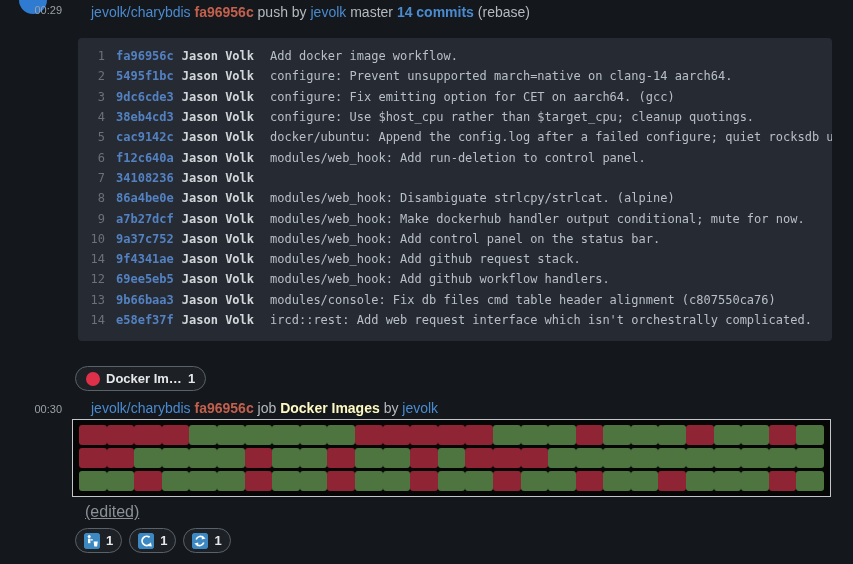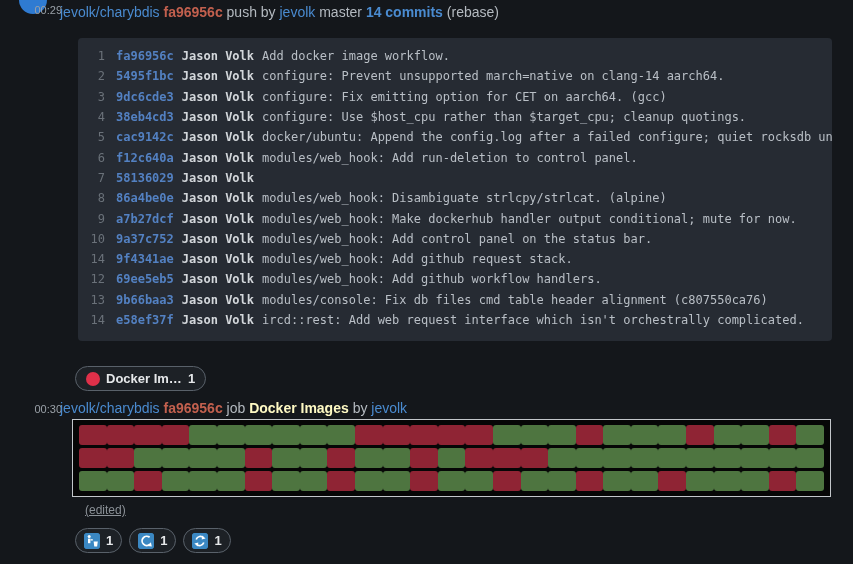--- a/index.html
+++ b/index.html
@@ -1,51 +1,51 @@
 <!DOCTYPE html>
 <html style="--grid-red: #8f2434; --grid-green: #4e7540;"><head>
 <meta charset="utf-8">
 <style>
   html,body{margin:0;padding:0;background:#14171b;}
   #app{position:relative;width:853px;height:564px;background:#14171b;overflow:hidden;
        font-family:"Liberation Sans",sans-serif;}
   .ts{position:absolute;left:0;width:62px;text-align:right;font-size:11px;color:#9aa1a8;}
   .avatar{position:absolute;left:19px;top:-14px;width:28px;height:28px;border-radius:50%;
           background:#2f7bd2;}
-  .msg-header{position:absolute;left:60px;font-size:14px;color:#b4bac0;white-space:nowrap;}
+  .msg-header{position:absolute;left:91px;font-size:14px;color:#b4bac0;white-space:nowrap;}
   .msg-header .link{color:#4a8bd0;}
   .msg-header .hash{color:#c2604e;font-weight:bold;}
   .msg-header .strong-link{color:#4a8bd0;font-weight:bold;}
   .msg-header .strong{color:#fef9c3;font-weight:bold;}
 
   .code-block{position:absolute;left:78px;top:38px;width:754px;height:303px;background:#262b33;
               border-radius:4px;padding:8px 0 0 12px;box-sizing:border-box;overflow:hidden;}
   .code-line{display:flex;height:20.3px;align-items:center;white-space:pre;
              font-family:"DejaVu Sans Mono",monospace;font-size:12px;}
   .code-line .num{width:15px;text-align:right;color:#6a7179;margin-right:11px;flex:none;}
   .code-line .chash{color:#5381c2;font-weight:bold;margin-right:8px;flex:none;}
-  .code-line .author{color:#d3d7db;font-weight:bold;margin-right:8px;flex:none;}
+  .code-line .author{color:#d3d7db;font-weight:bold;margin-right:16px;flex:none;}
   .code-line .cmsg{color:#b9bfc6;}
 
   .pill{display:inline-flex;align-items:center;gap:6px;height:25px;padding:0 10px;
         border:1px solid #59616a;border-radius:14px;background:#1d2126;color:#e6e8ea;
         font-size:13px;box-sizing:border-box;cursor:pointer;font-weight:bold;}
   .pill .dot{width:14px;height:14px;border-radius:50%;background:#df3049;}
   .pill .emoji{width:16px;height:16px;border-radius:3px;background:#3b88c3;display:block;}
   .reaction-row{position:absolute;left:75px;display:flex;gap:7px;}
 
   .job-grid-box{position:absolute;left:72px;top:419px;width:759px;height:78px;background:#060606;
                 border:1px solid #c2c6ca;box-sizing:border-box;padding:5px 6px;
                 display:flex;flex-direction:column;justify-content:space-between;}
   .grid-row{display:flex;height:20px;}
   .gcell{flex:1;height:20px;border-radius:3px;}
   .gcell.R{background:var(--grid-red,#8f2434);}
   .gcell.G{background:var(--grid-green,#4e7540);}
 
-  .edited{position:absolute;left:85px;top:503px;font-size:12px;color:#8b9197;text-decoration:underline;}
+  .edited{position:absolute;left:85px;top:503px;font-size:16px;color:#8b9197;text-decoration:underline;}
 </style>
 </head>
 <body>
 
 <div id="app">
 
   <div class="avatar"></div>
   <div class="ts" style="top:4px;">00:29</div>
 
   <div class="msg-header" style="top:4px;">
@@ -58,21 +58,21 @@
     <span>(rebase)</span>
   </div>
 
   <div class="code-block">
       <div class="code-line"><span class="num">1</span><span class="chash">fa96956c</span><span class="author">Jason Volk</span><span class="cmsg">Add docker image workflow.</span></div>
       <div class="code-line"><span class="num">2</span><span class="chash">5495f1bc</span><span class="author">Jason Volk</span><span class="cmsg">configure: Prevent unsupported march=native on clang-14 aarch64.</span></div>
       <div class="code-line"><span class="num">3</span><span class="chash">9dc6cde3</span><span class="author">Jason Volk</span><span class="cmsg">configure: Fix emitting option for CET on aarch64. (gcc)</span></div>
       <div class="code-line"><span class="num">4</span><span class="chash">38eb4cd3</span><span class="author">Jason Volk</span><span class="cmsg">configure: Use $host_cpu rather than $target_cpu; cleanup quotings.</span></div>
       <div class="code-line"><span class="num">5</span><span class="chash">cac9142c</span><span class="author">Jason Volk</span><span class="cmsg">docker/ubuntu: Append the config.log after a failed configure; quiet rocksdb untar.</span></div>
       <div class="code-line"><span class="num">6</span><span class="chash">f12c640a</span><span class="author">Jason Volk</span><span class="cmsg">modules/web_hook: Add run-deletion to control panel.</span></div>
-      <div class="code-line"><span class="num">7</span><span class="chash">58136029</span><span class="author">Jason Volk</span></div>
+      <div class="code-line"><span class="num">7</span><span class="chash">34108236</span><span class="author">Jason Volk</span></div>
       <div class="code-line"><span class="num">8</span><span class="chash">86a4be0e</span><span class="author">Jason Volk</span><span class="cmsg">modules/web_hook: Disambiguate strlcpy/strlcat. (alpine)</span></div>
       <div class="code-line"><span class="num">9</span><span class="chash">a7b27dcf</span><span class="author">Jason Volk</span><span class="cmsg">modules/web_hook: Make dockerhub handler output conditional; mute for now.</span></div>
       <div class="code-line"><span class="num">10</span><span class="chash">9a37c752</span><span class="author">Jason Volk</span><span class="cmsg">modules/web_hook: Add control panel on the status bar.</span></div>
       <div class="code-line"><span class="num">14</span><span class="chash">9f4341ae</span><span class="author">Jason Volk</span><span class="cmsg">modules/web_hook: Add github request stack.</span></div>
       <div class="code-line"><span class="num">12</span><span class="chash">69ee5eb5</span><span class="author">Jason Volk</span><span class="cmsg">modules/web_hook: Add github workflow handlers.</span></div>
       <div class="code-line"><span class="num">13</span><span class="chash">9b66baa3</span><span class="author">Jason Volk</span><span class="cmsg">modules/console: Fix db files cmd table header alignment (c807550ca76)</span></div>
       <div class="code-line"><span class="num">14</span><span class="chash">e58ef37f</span><span class="author">Jason Volk</span><span class="cmsg">ircd::rest: Add web request interface which isn't orchestrally complicated.</span></div>
     </div>
 
   <div class="reaction-row" style="top:366px;">

